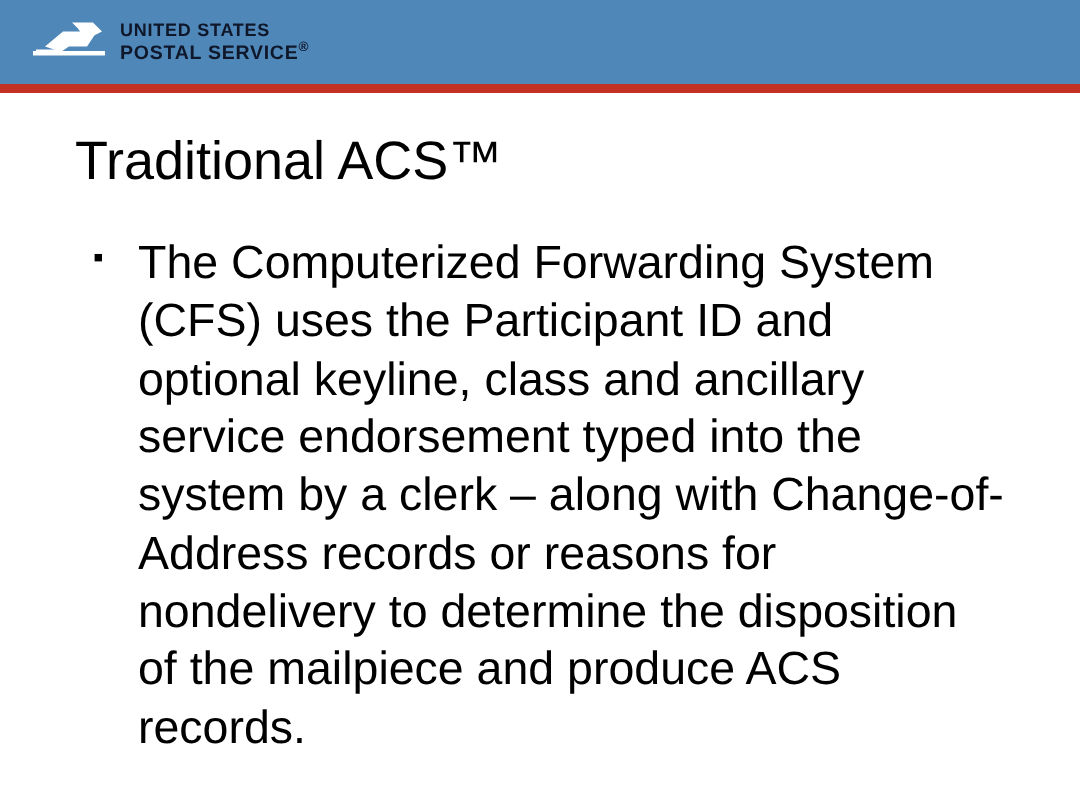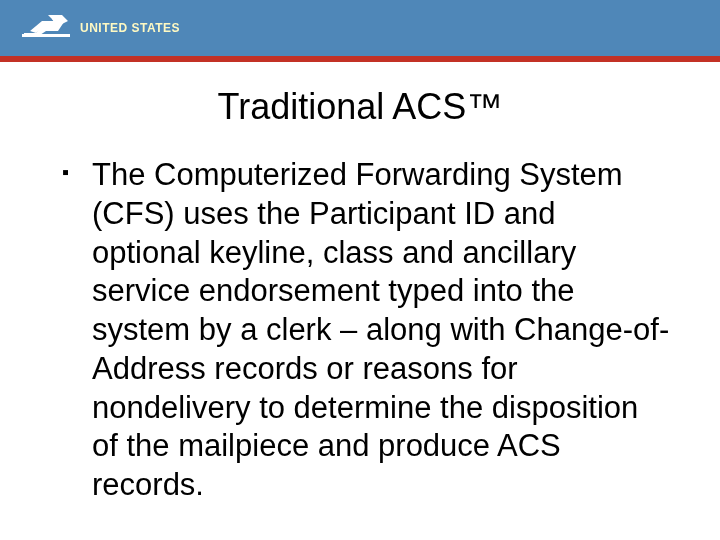--- a/index.html
+++ b/index.html
@@ -30,36 +30,35 @@
     padding-left: 22px;
     gap: 10px;
   }
   .eagle {
     width: 48px;
     height: 30px;
     position: relative;
   }
   .eagle svg { display: block; }
   .logo-text {
-    color: #fef9c3;
+    color: #0f172a;
     font-weight: bold;
     line-height: 1.05;
     font-size: 13px;
     letter-spacing: 0.5px;
   }
   .logo-text .line1 { font-size: 12px; }
   .logo-text .line2 { font-size: 13px; }
   .logo-text .reg { font-size: 9px; vertical-align: super; }
   .content {
     padding: 24px 50px 0 50px;
   }
   .title {
     font-size: 36px;
     font-weight: 400;
-    text-align: center;
     color: #000000;
     margin-bottom: 28px;
     font-family: Arial, sans-serif;
   }
   .bullet-row {
     display: flex;
     align-items: flex-start;
     padding-left: 12px;
   }
   .bullet-mark {
@@ -84,20 +83,23 @@
   <div class="logo-block">
     <span class="eagle">
       <svg viewBox="0 0 48 30" width="48" height="30">
         <rect x="0" y="21" width="48" height="3" fill="#ffffff"></rect>
         <path d="M2 20 L14 20 L22 12 L34 12 L30 6 L44 6 L36 18 L24 18 L18 22 L2 22 Z" fill="#ffffff"></path>
         <path d="M8 18 L20 8 L32 8 L26 2 L40 2 L46 8 L34 14 L22 14 L14 20 Z" fill="#ffffff"></path>
       </svg>
     </span>
     <div class="logo-text">
       <div class="line1">UNITED STATES</div>
+      <div>
+        <span class="line2">POSTAL SERVICE</span><span class="reg">®</span>
+      </div>
     </div>
   </div>
 </div>
 <div class="red-bar"></div>
 
 <div class="content">
   <h1 class="title">Traditional ACS™</h1>
   <div class="bullet-row">
     <div class="bullet-mark">▪</div>
     <div class="bullet-text">The Computerized Forwarding System (CFS) uses the Participant ID and optional keyline, class and ancillary service endorsement typed into the system by a clerk – along with Change-of-Address records or reasons for nondelivery to determine the disposition of the mailpiece and produce ACS records.</div>

